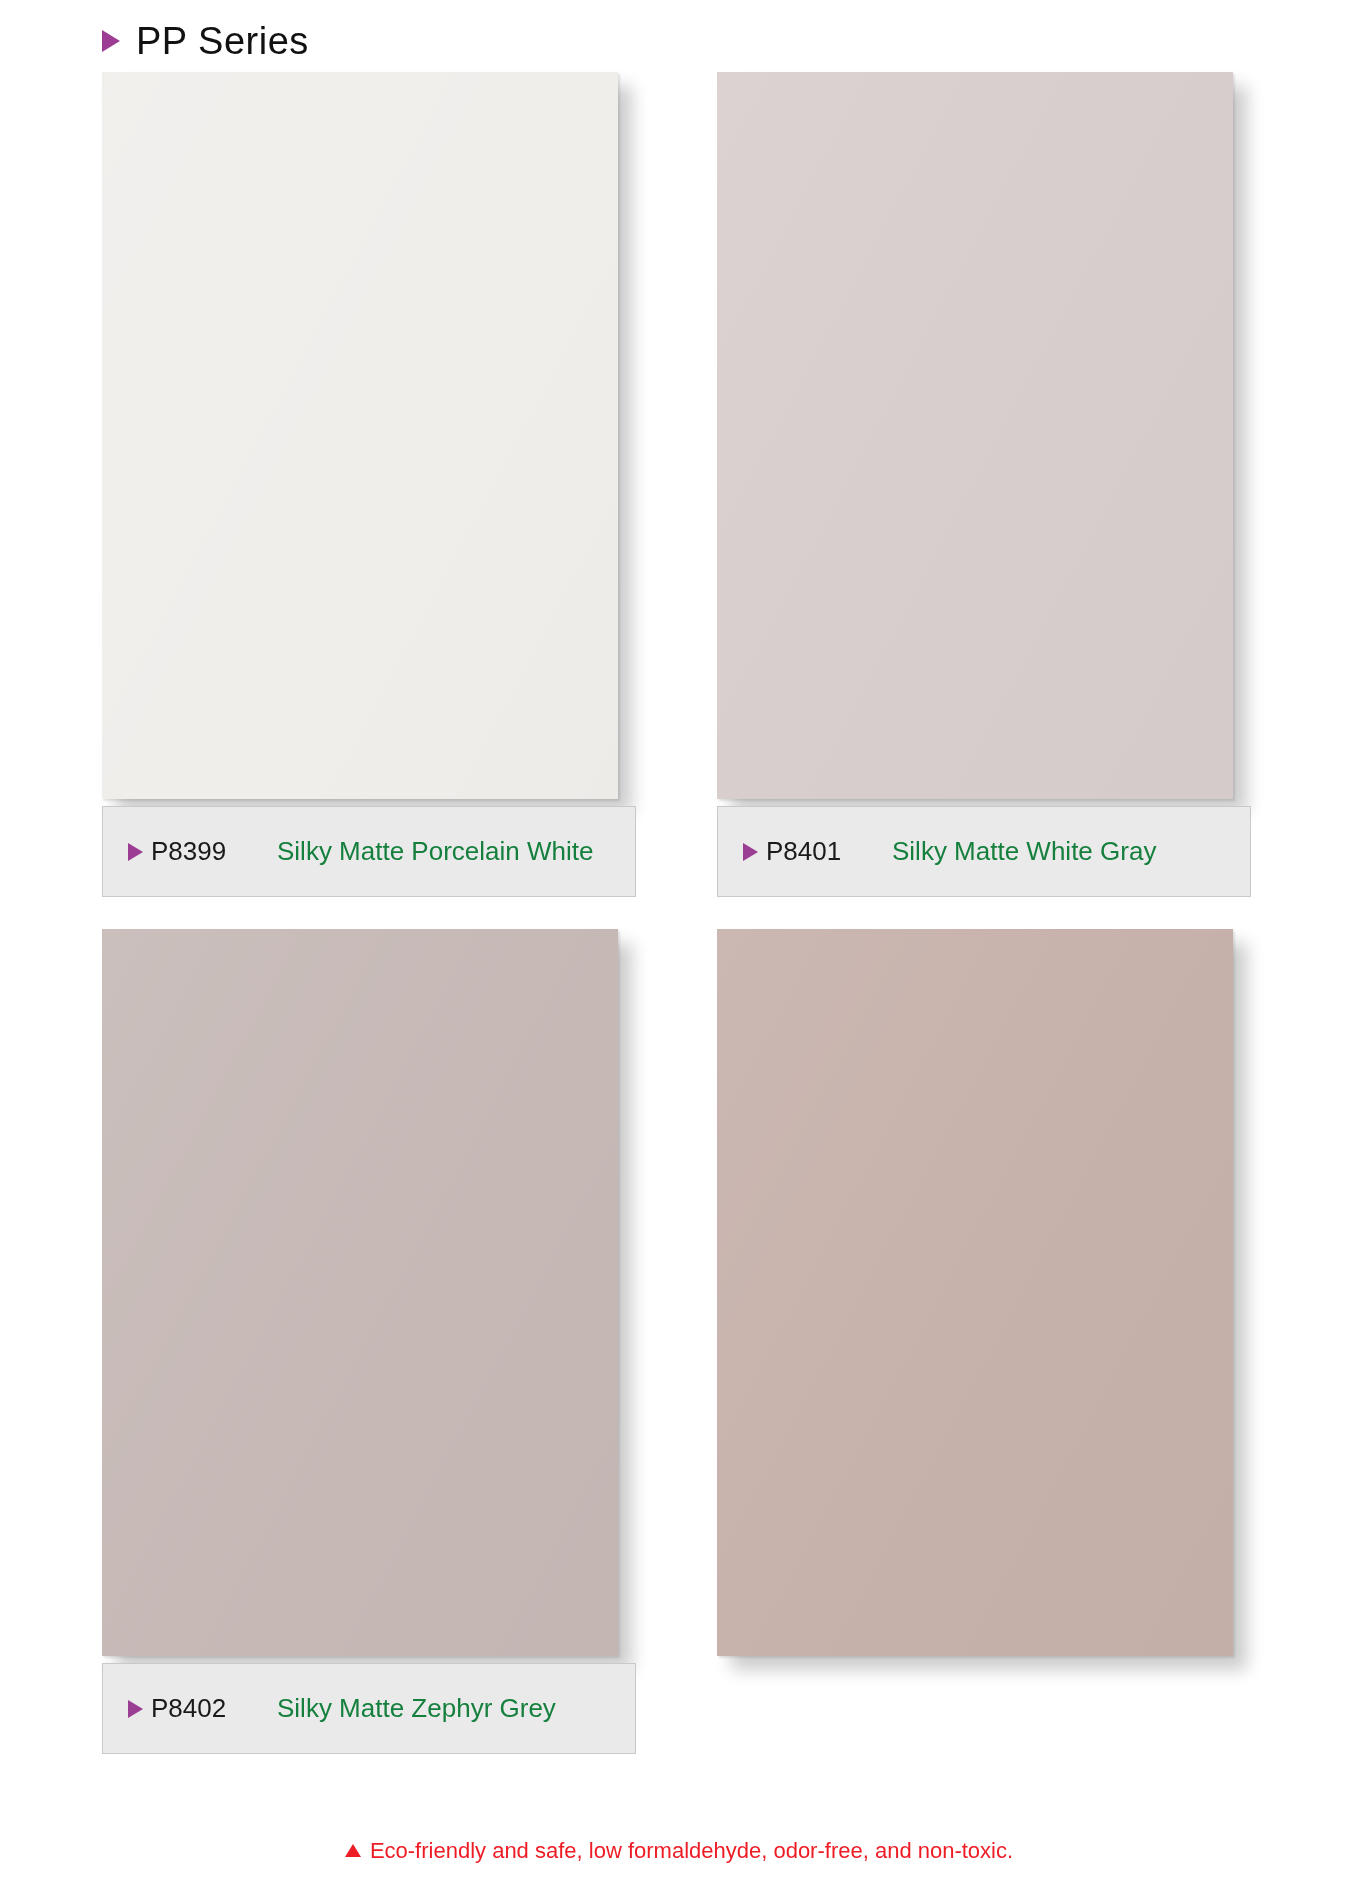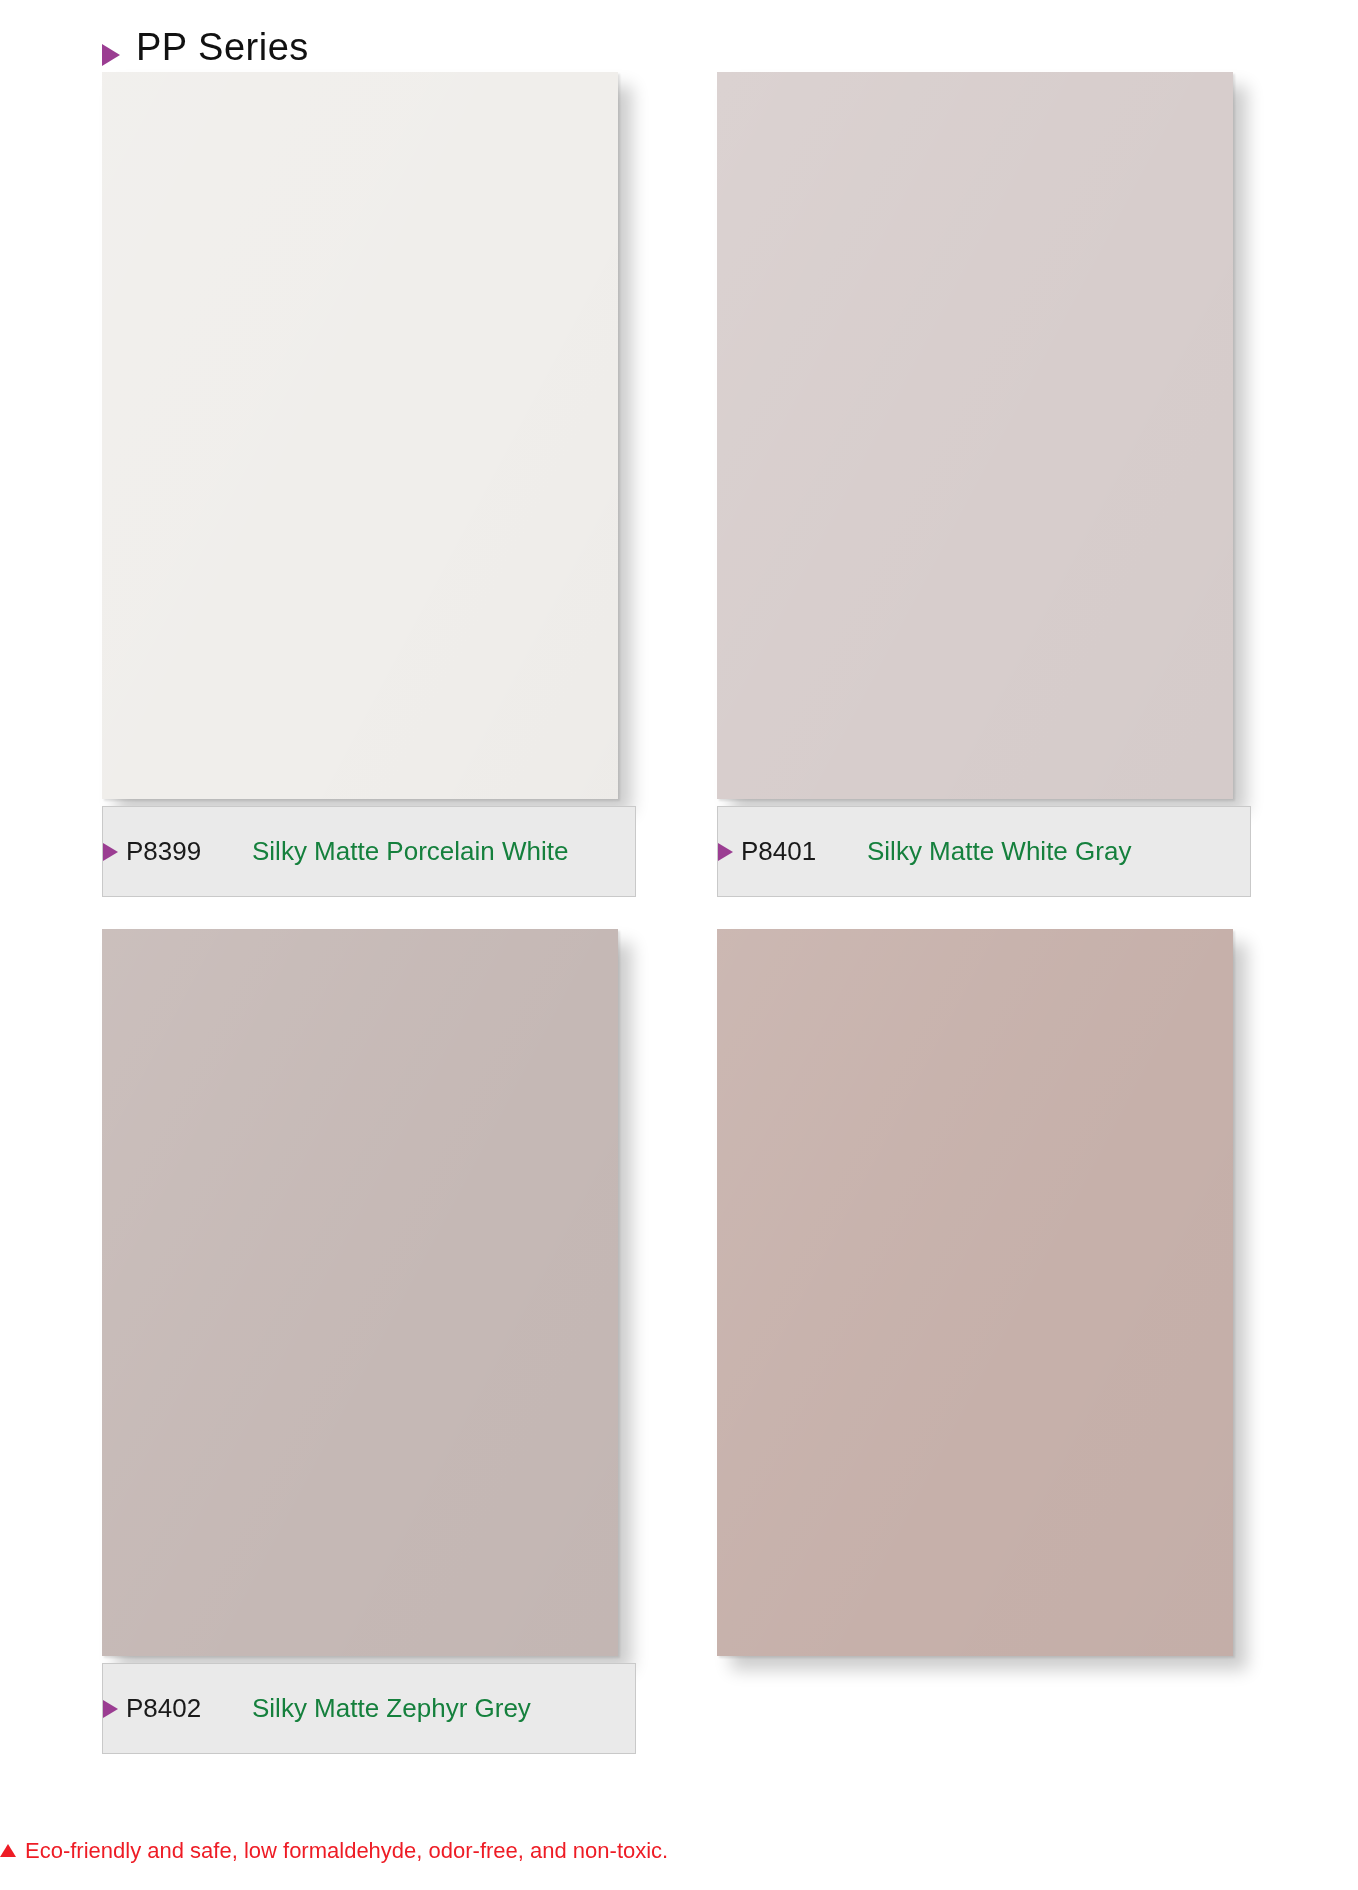--- a/index.html
+++ b/index.html
@@ -14,21 +14,21 @@
     position: relative;
     overflow: hidden;
   }
 
   
   .page-header {
     position: absolute;
     left: 102px;
     top: 16px;
     display: flex;
-    align-items: flex-end;
+    align-items: center;
     gap: 16px;
     height: 50px;
   }
   .tri-right {
     width: 0;
     height: 0;
     border-top: 11px solid transparent;
     border-bottom: 11px solid transparent;
     border-left: 18px solid #9b3d92;
     flex: none;
@@ -93,20 +93,21 @@
   .swatch-label {
     position: relative;
     margin-top: -13px;
     width: 534px;
     height: 91px;
     background: #eaeaea;
     border: 1px solid #c9c9c9;
     box-sizing: border-box;
     display: flex;
     align-items: center;
+    padding-left: 25px;
   }
   .label-tri {
     width: 0;
     height: 0;
     border-top: 9px solid transparent;
     border-bottom: 9px solid transparent;
     border-left: 15px solid #9b3d92;
     flex: none;
     margin-right: 8px;
   }
@@ -124,21 +125,21 @@
   }
 
   
   .footer-note {
     position: absolute;
     left: 0;
     top: 1838px;
     width: 1358px;
     display: flex;
     align-items: center;
-    justify-content: flex-start;
+    justify-content: center;
     gap: 9px;
   }
   .tri-up {
     width: 0;
     height: 0;
     border-left: 8px solid transparent;
     border-right: 8px solid transparent;
     border-bottom: 13px solid #ee1c25;
     flex: none;
     position: relative;

